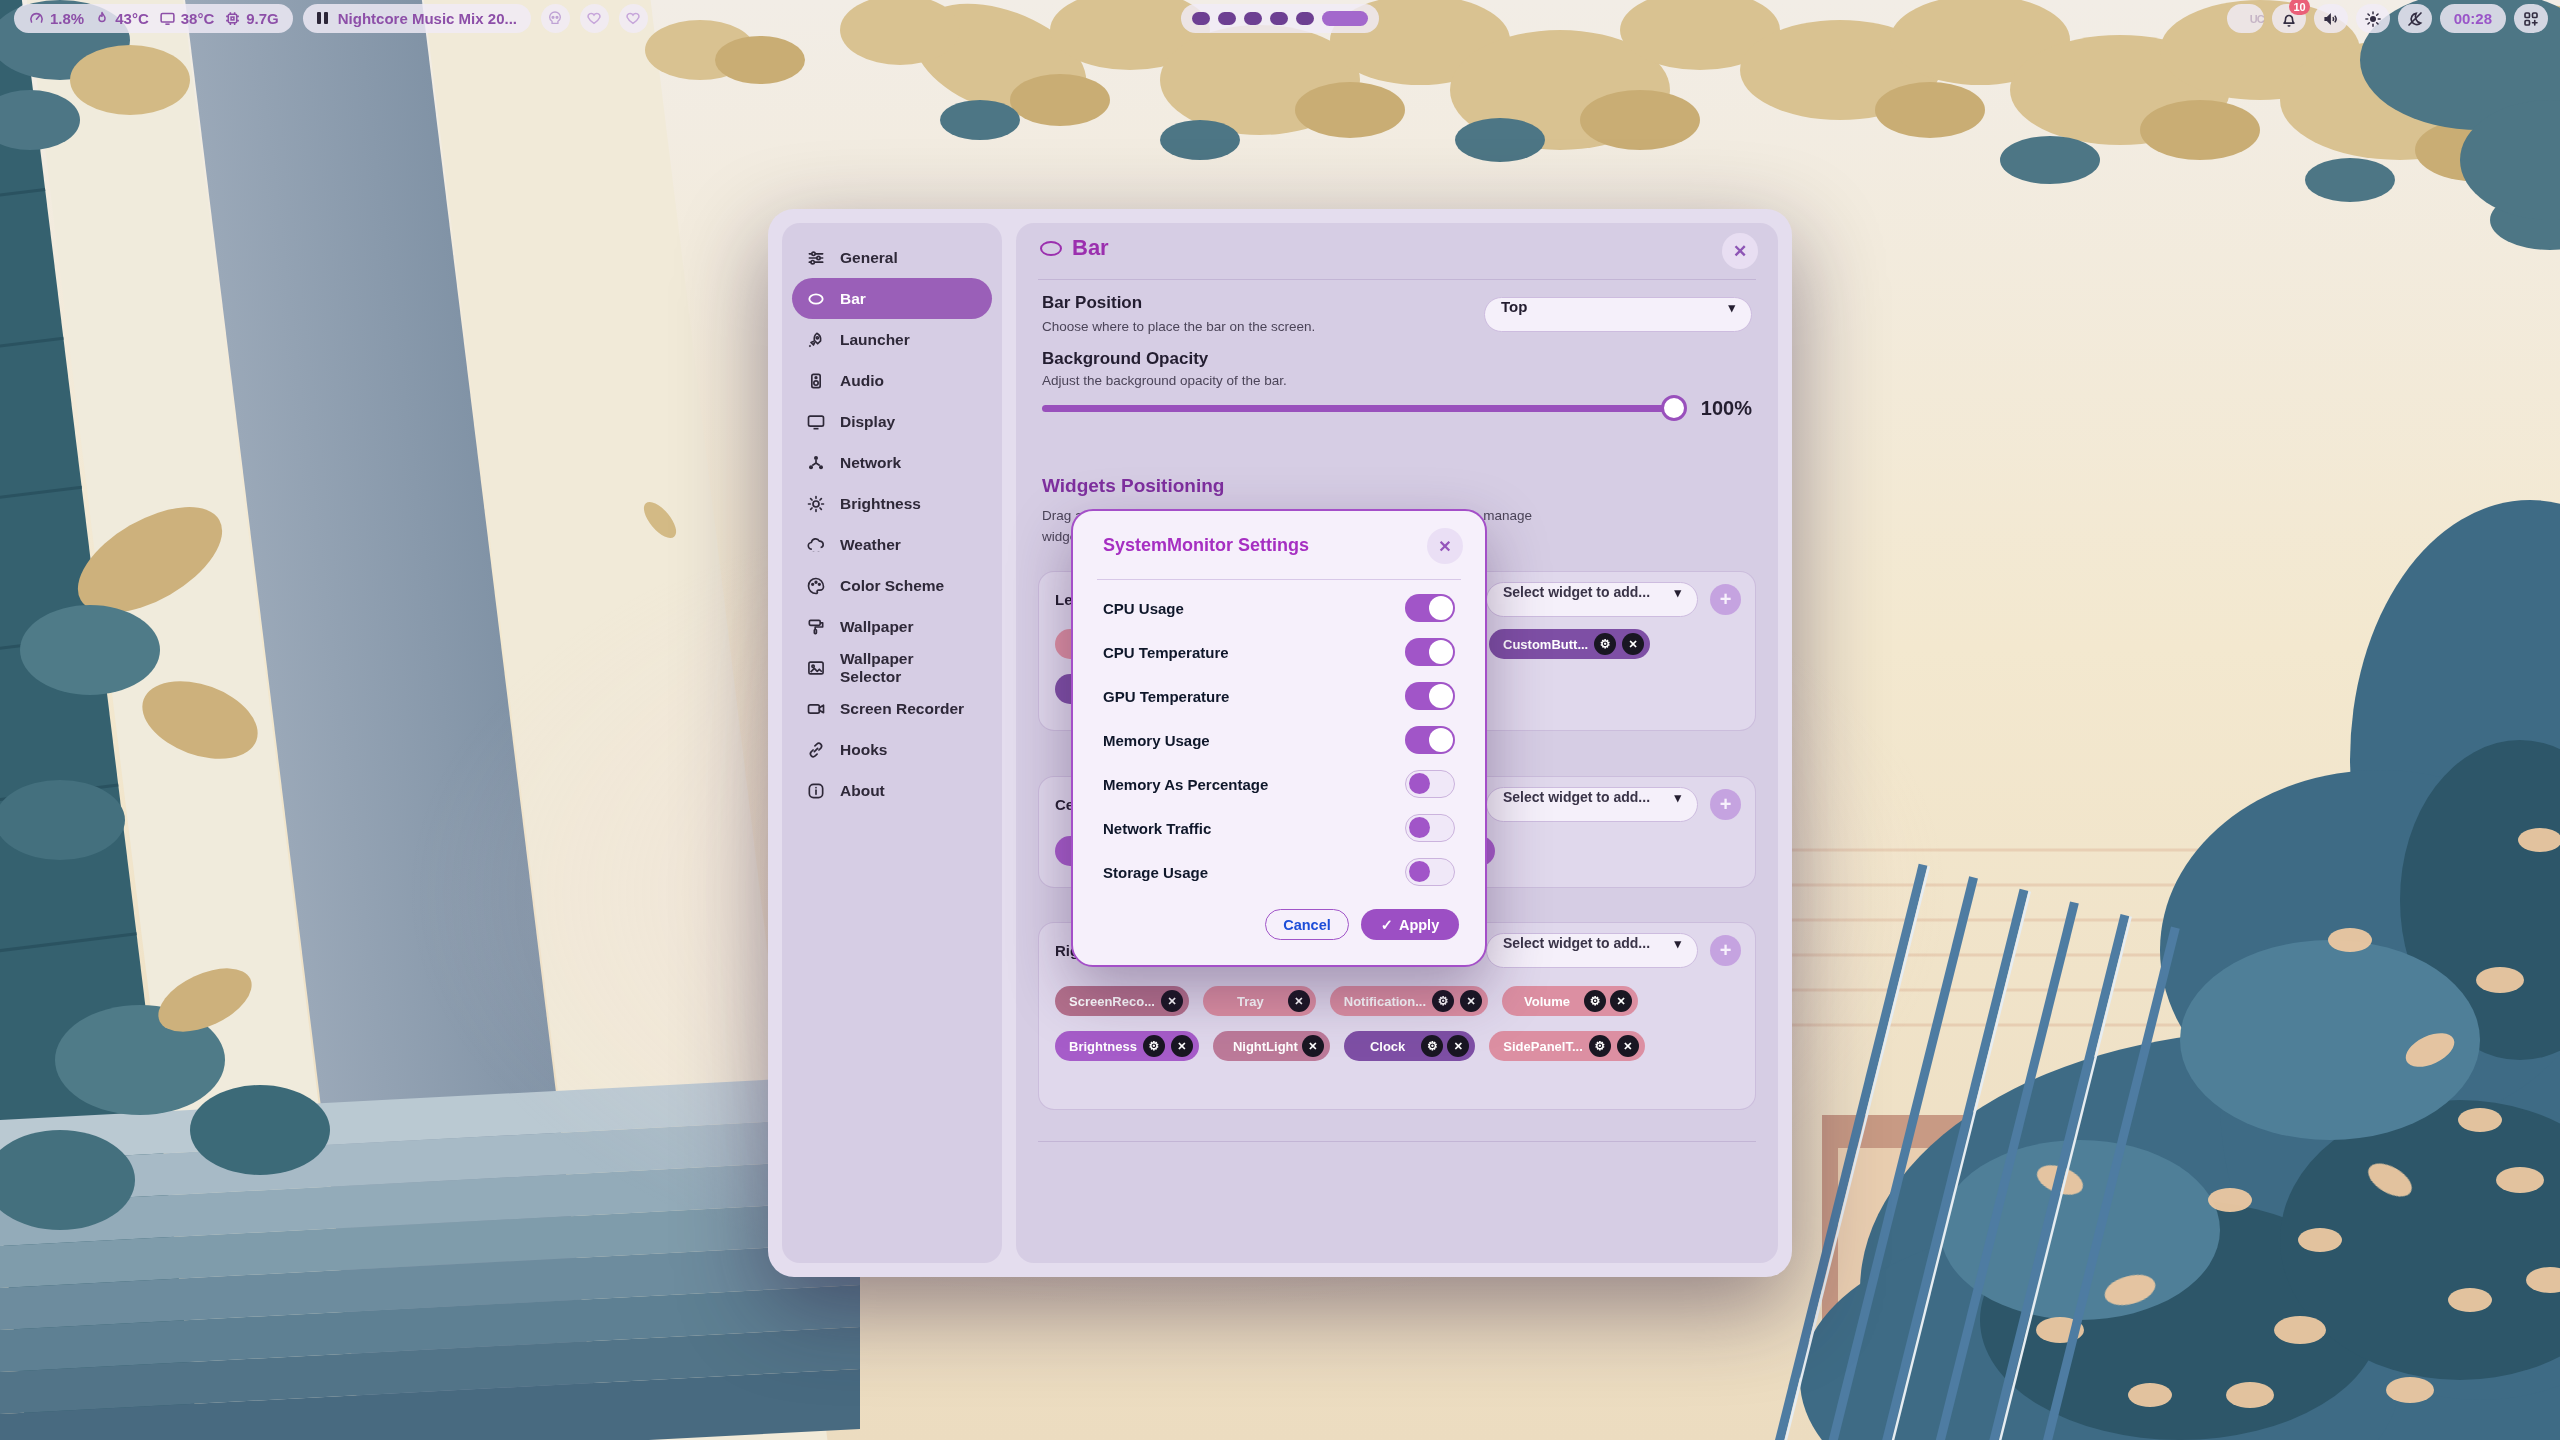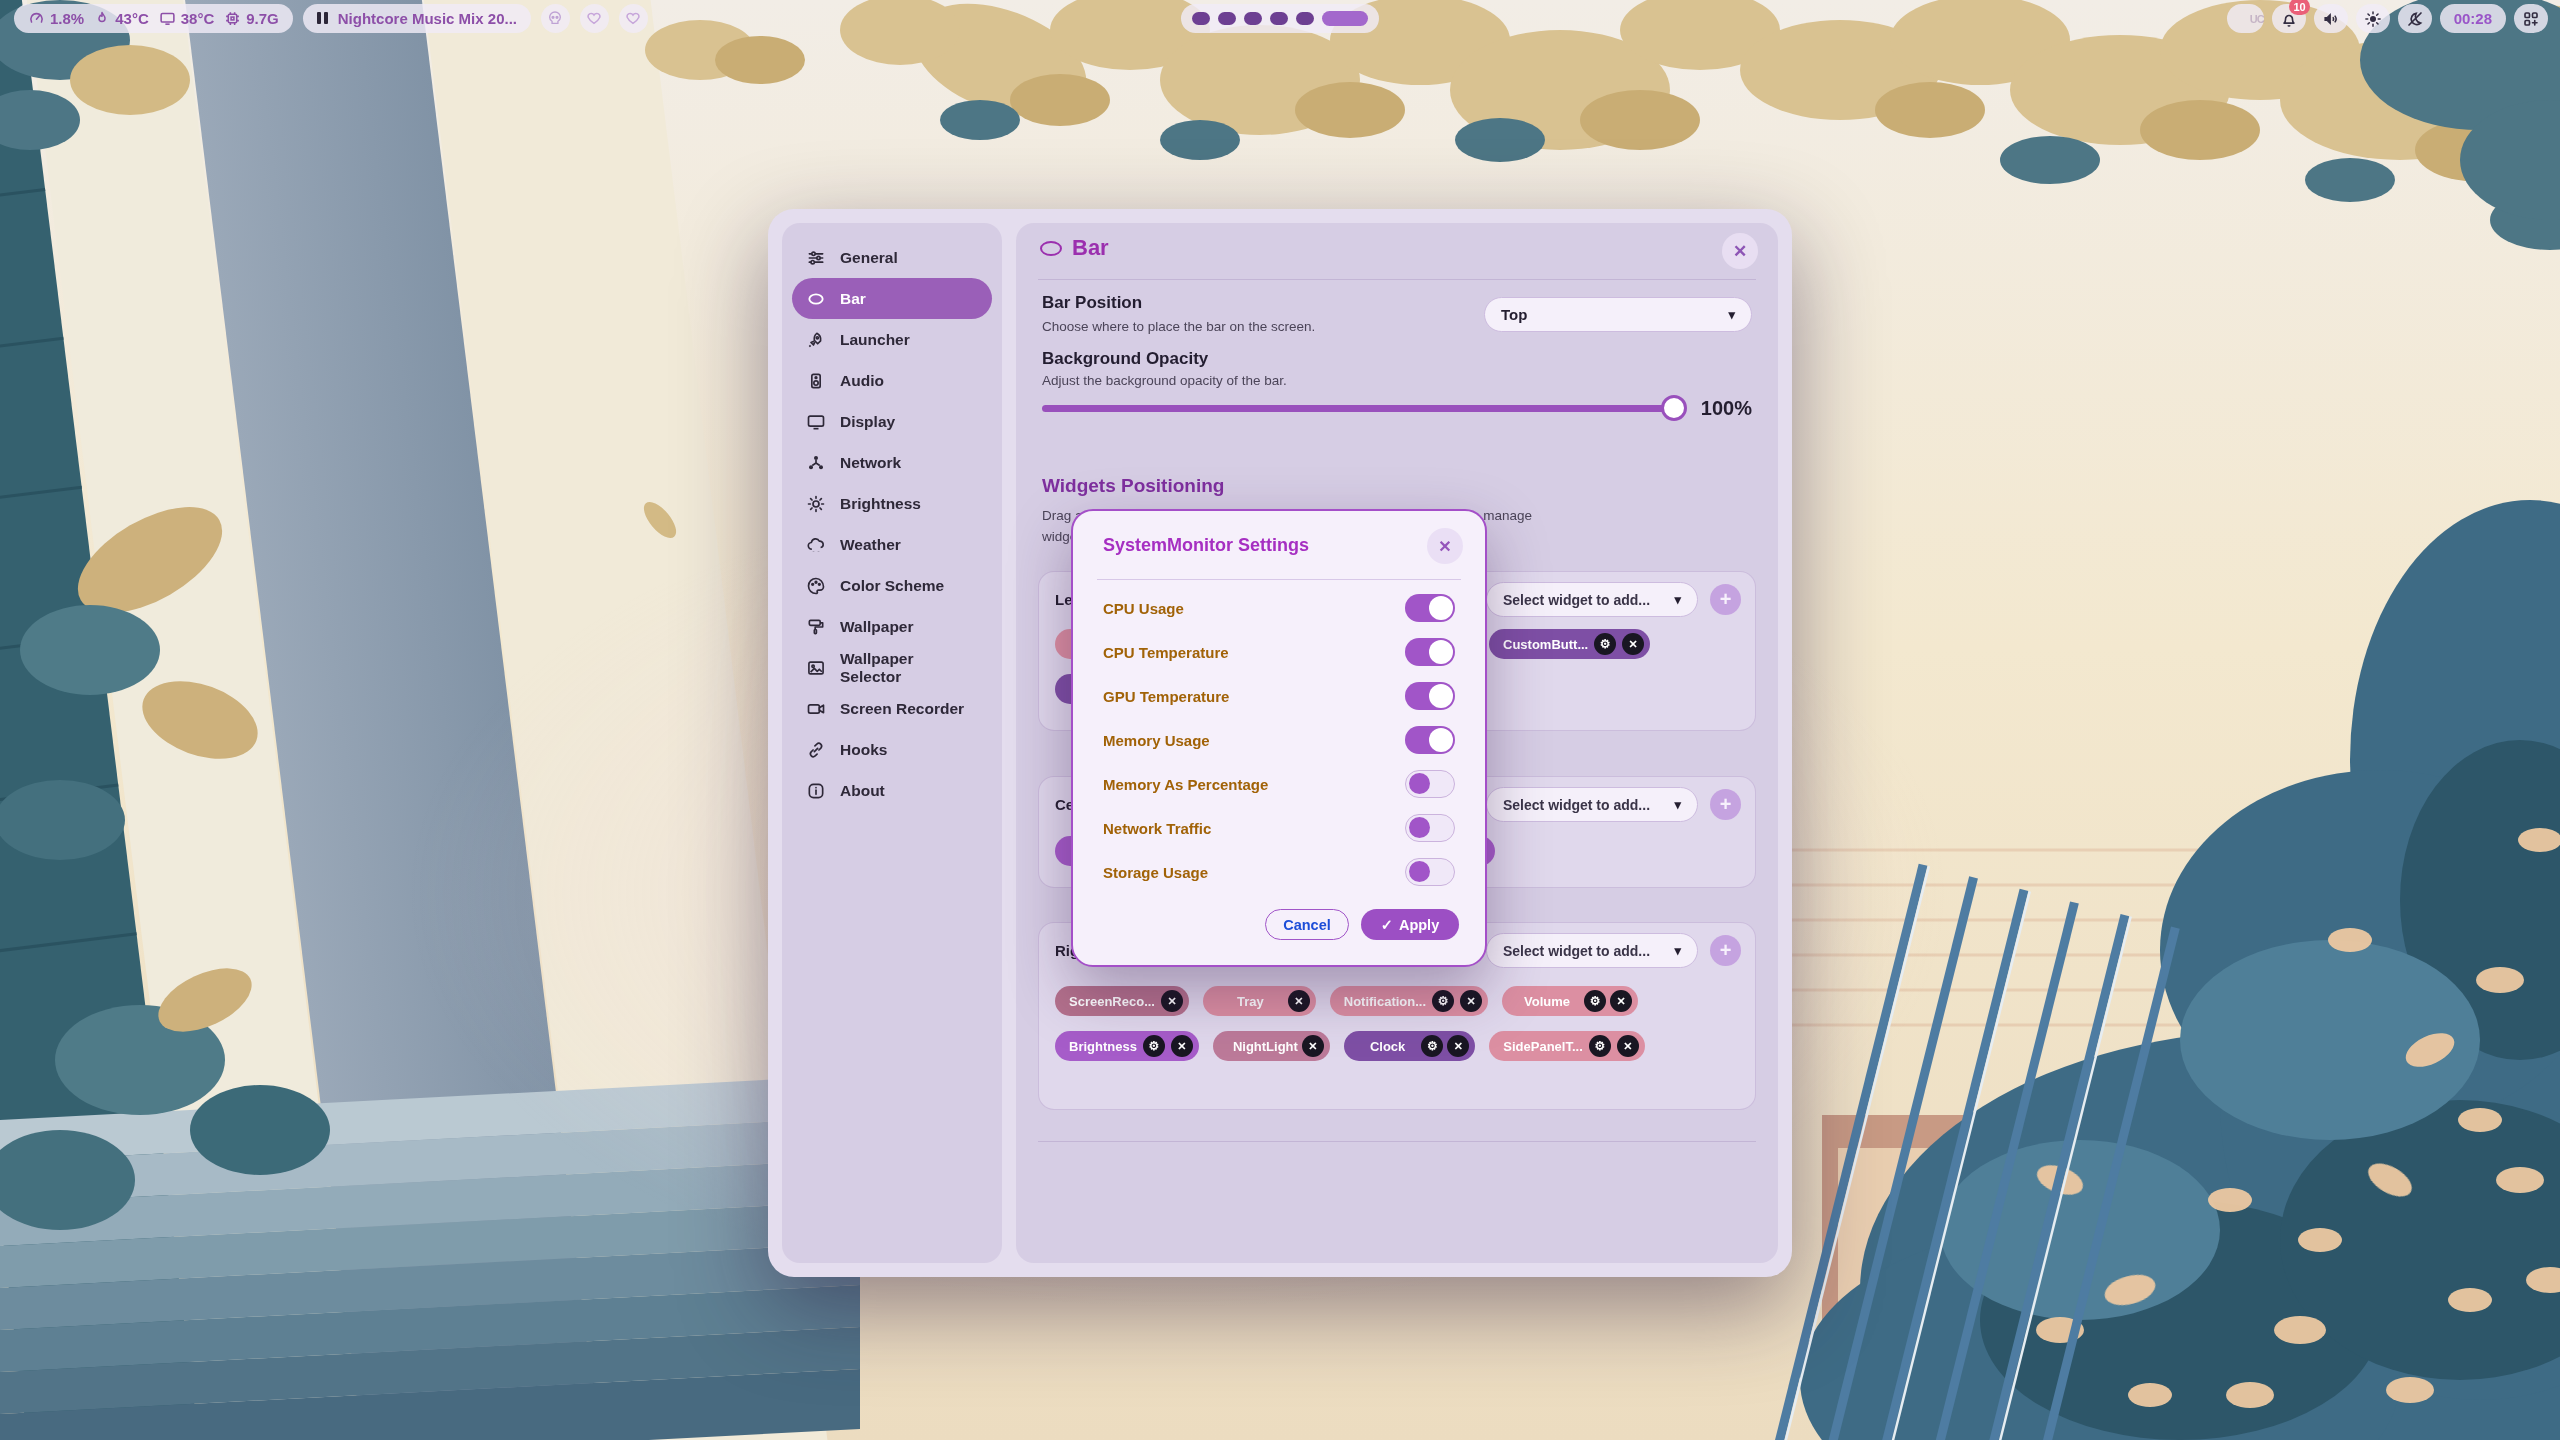--- a/index.html
+++ b/index.html
@@ -52,21 +52,21 @@
   .hdr-title{font-size:22px;font-weight:700;color:#9b2fae;}
   .oval{width:22px;height:15px;border:2.5px solid #9b2fae;border-radius:50%;}
   .winclose{position:absolute;right:20px;top:10px;width:36px;height:36px;border-radius:50%;
             background:#e8def2;color:#8d55b5;font-size:17px;font-weight:700;
             display:flex;align-items:center;justify-content:center;}
   .div1{position:absolute;left:22px;right:22px;top:56px;height:1px;background:#b4a3c9;opacity:.55;}
   .div2{position:absolute;left:22px;right:22px;top:918px;height:1px;background:#b4a3c9;opacity:.55;}
   .set-title{position:absolute;left:26px;font-size:17px;font-weight:700;color:#231d30;}
   .set-desc{position:absolute;left:26px;font-size:13.5px;color:#4b4458;}
   .select{position:absolute;height:35px;border-radius:18px;background:#f5f0fa;
-          border:1px solid #cdbcdf;display:flex;align-items:center;justify-content:space-between;
+          border:1px solid #cdbcdf;display:flex;align-items:flex-end;justify-content:space-between;
           padding:16px 16px;font-size:15px;font-weight:700;color:#241e30;}
   .caret{font-size:13px;color:#241e30;}
   .slider-row{position:absolute;left:26px;top:172px;right:26px;height:26px;display:flex;align-items:center;gap:16px;}
   .track{position:relative;flex:1;height:7px;border-radius:4px;background:#9950bc;}
   .thumb{position:absolute;right:-2px;top:50%;transform:translateY(-50%);width:26px;height:26px;
          border-radius:50%;background:#fff;border:3px solid #9950bc;}
   .pct{font-size:20px;font-weight:700;color:#241e30;}
   .wid-title{position:absolute;left:26px;top:252px;font-size:19px;font-weight:700;color:#7e2f9e;}
   .card{position:absolute;left:22px;right:22px;background:#e0d8ec;border:1px solid rgba(150,120,180,.28);
         border-radius:16px;}
@@ -93,21 +93,21 @@
   .modal{position:absolute;left:1071px;top:509px;width:416px;height:458px;z-index:50;
          background:#f6f0fb;border:2px solid #a44fc8;border-radius:22px;
          box-shadow:0 24px 60px rgba(50,20,70,.35);}
   .modal-title{position:absolute;left:30px;top:24px;font-size:18px;font-weight:700;color:#a62fc2;}
   .modal-close{position:absolute;right:22px;top:17px;width:36px;height:36px;border-radius:50%;
                background:#eadff5;color:#9555bb;font-size:16px;font-weight:700;
                display:flex;align-items:center;justify-content:center;}
   .modal-div{position:absolute;left:24px;right:24px;top:68px;height:1px;background:#d8c8e8;}
   .trow{position:absolute;left:30px;right:30px;height:30px;display:flex;
         align-items:center;justify-content:space-between;}
-  .tlabel{font-size:15px;font-weight:700;color:#a16207;}
+  .tlabel{font-size:15px;font-weight:700;color:#0f172a;}
   .toggle{position:relative;width:50px;height:28px;border-radius:14px;}
   .toggle.on{background:#a155c8;}
   .toggle.on .knob{position:absolute;right:2px;top:2px;width:24px;height:24px;border-radius:50%;background:#fff;}
   .toggle.off{background:#f0e8f8;border:1.5px solid #cbb3dd;}
   .toggle.off .knob{position:absolute;left:3px;top:2px;width:21px;height:21px;border-radius:50%;background:#a155c8;}
   .btnrow{position:absolute;right:26px;top:398px;display:flex;gap:12px;}
   .btn-cancel{width:84px;height:31px;border-radius:16px;border:1.5px solid #a155c8;color:#1d4ed8;
               font-size:14.5px;font-weight:700;display:flex;align-items:center;justify-content:center;background:transparent;}
   .btn-apply{width:98px;height:31px;border-radius:16px;background:#9c4fc4;color:#fff;
              font-size:14.5px;font-weight:700;display:flex;align-items:center;justify-content:center;gap:6px;}

